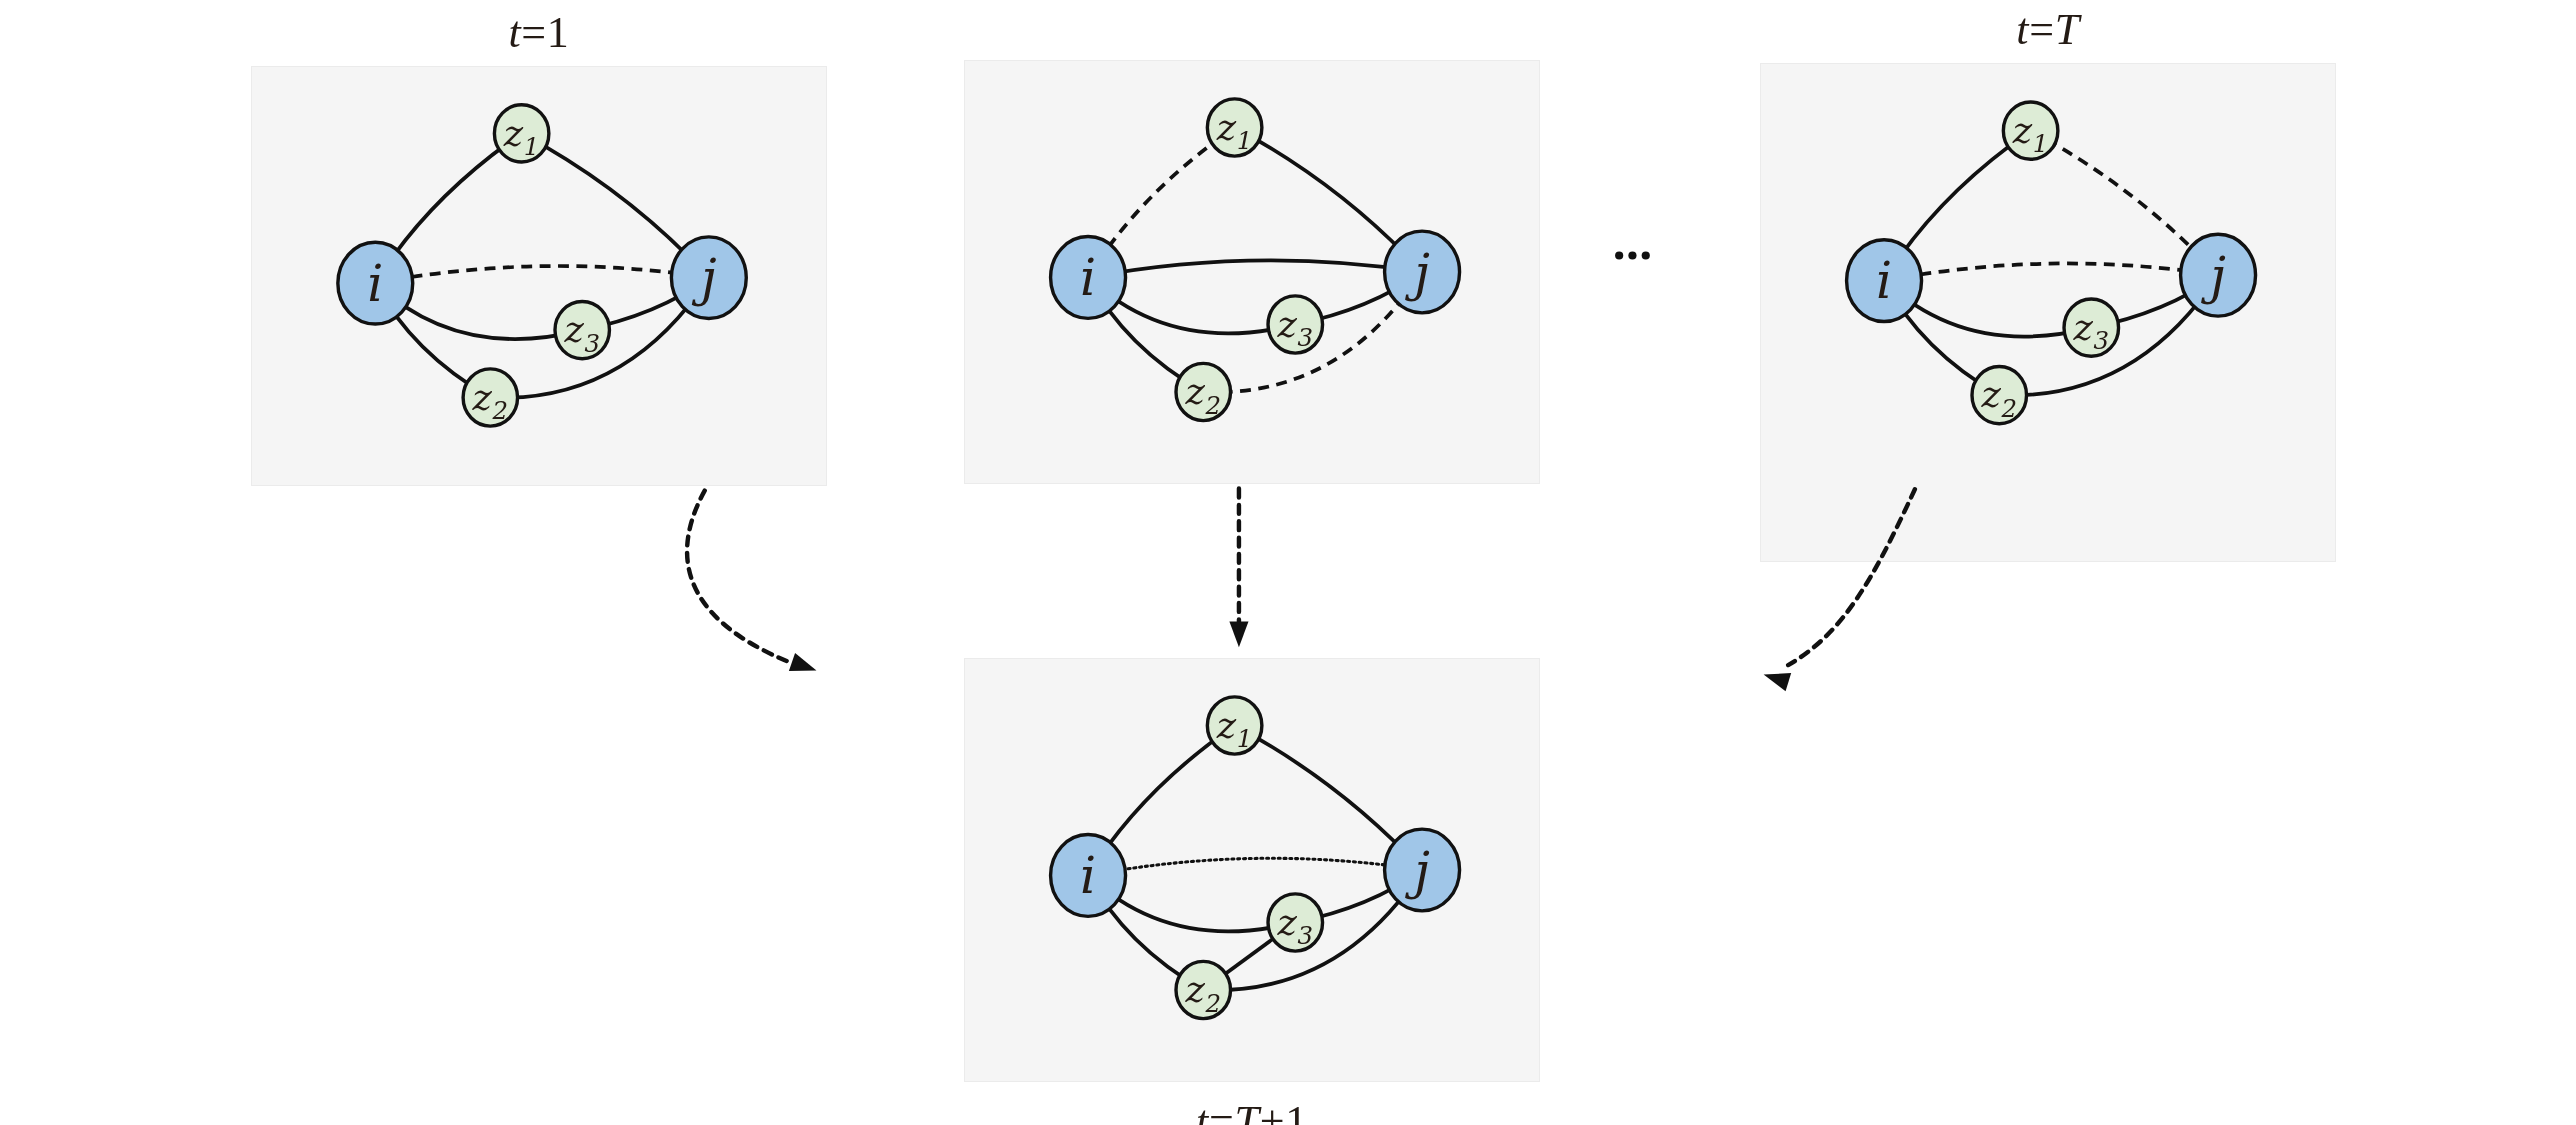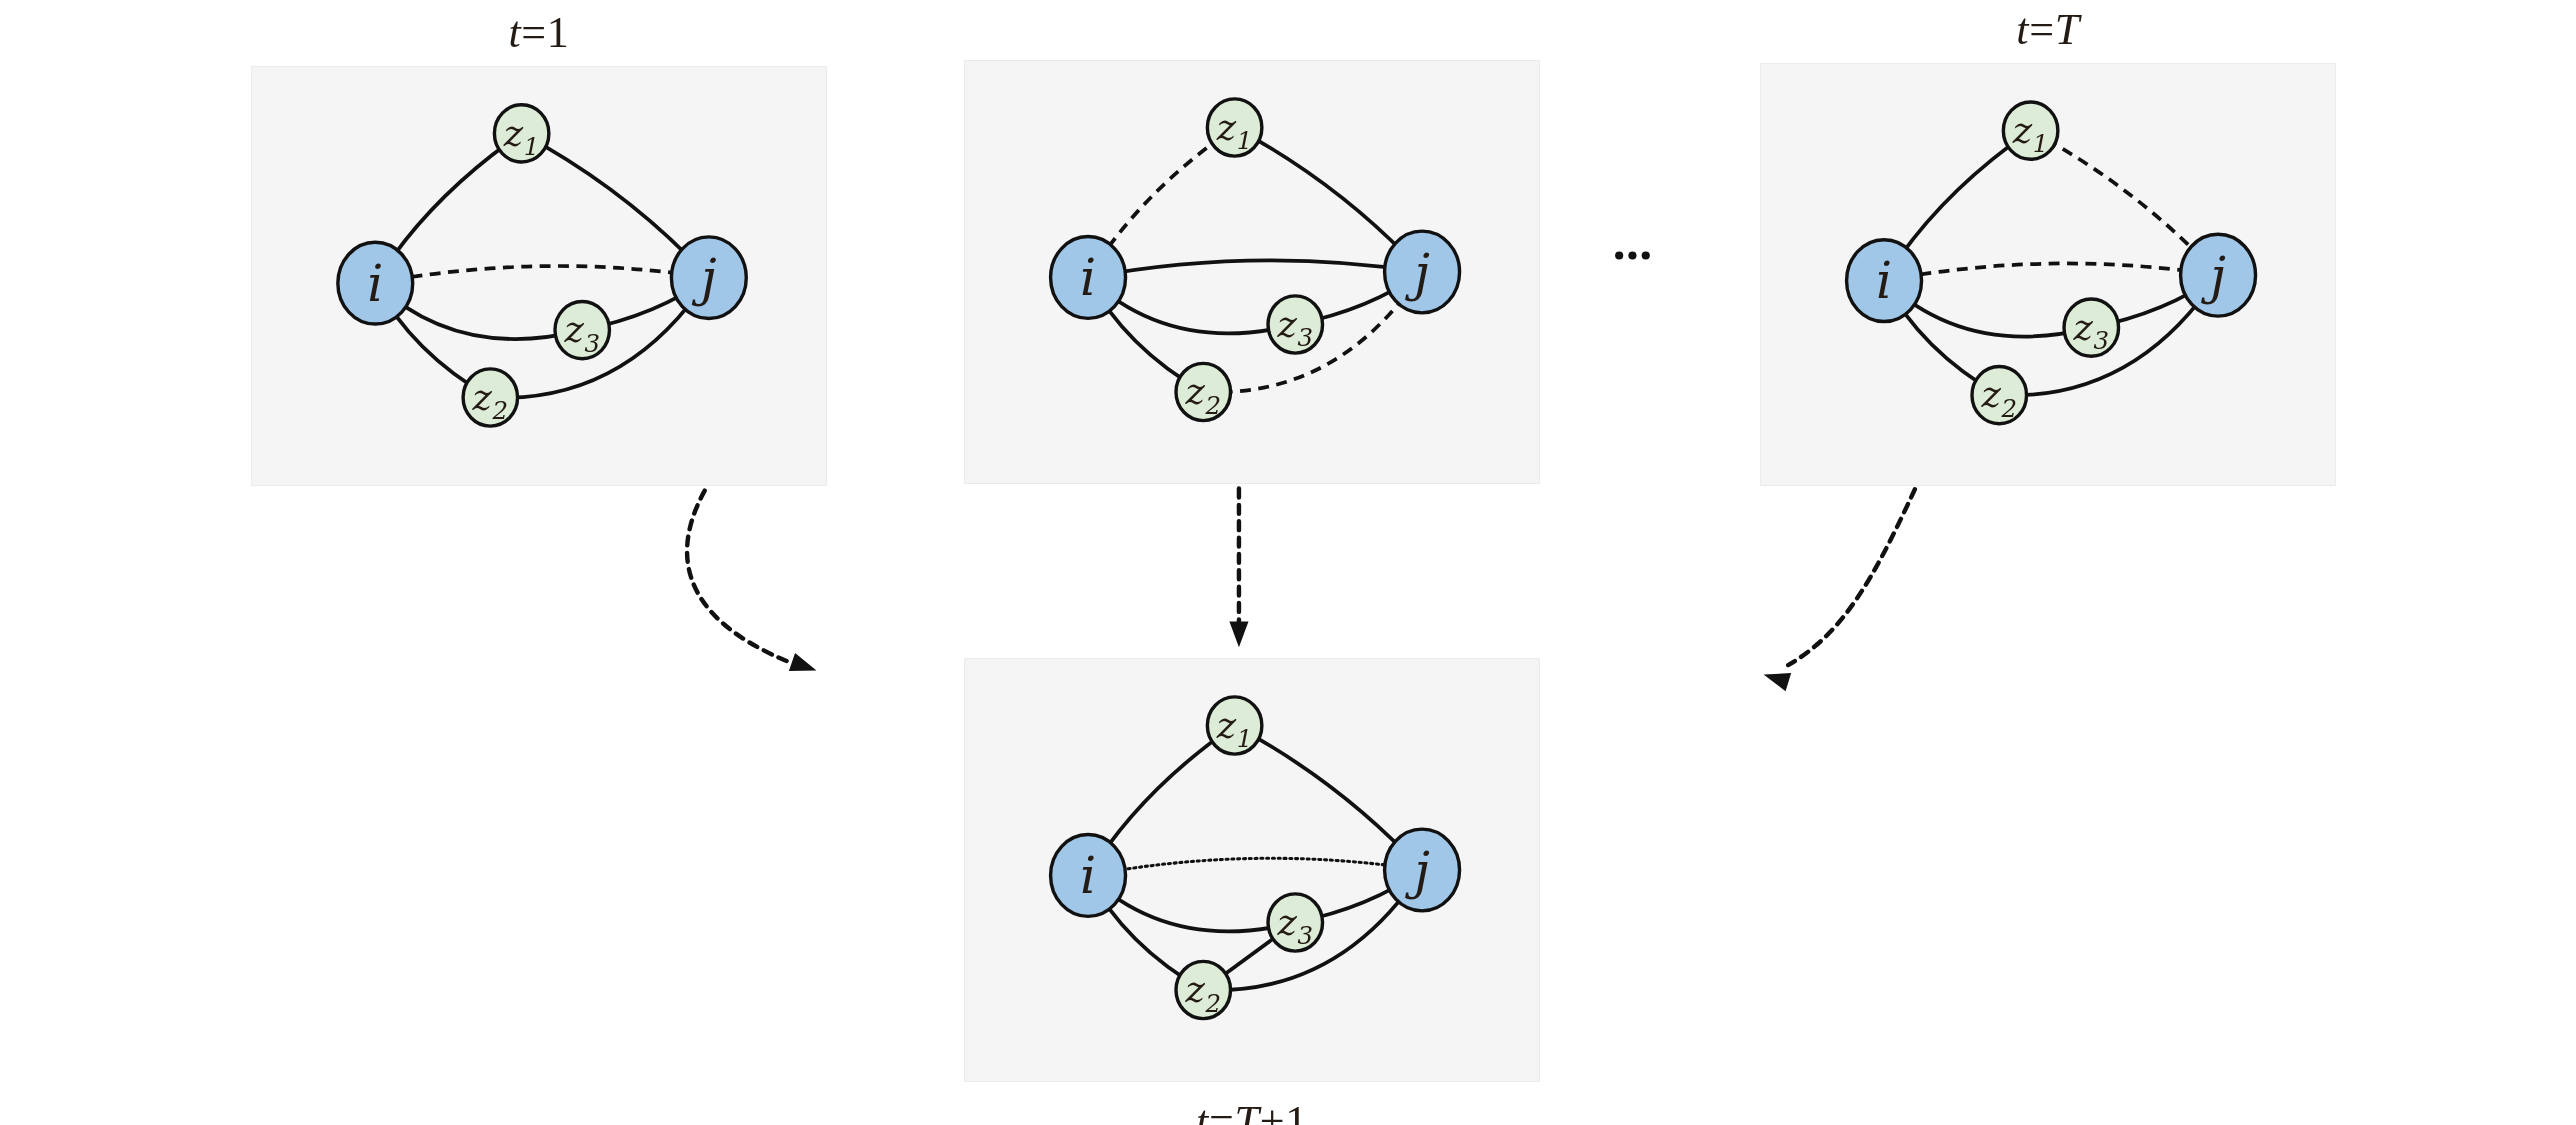--- a/index.html
+++ b/index.html
@@ -62,21 +62,21 @@
         <text x="672" y="337" text-anchor="middle" font-style="italic" font-size="74" fill="#241b15"><tspan>j</tspan></text>
         <ellipse cx="397" cy="99" rx="40" ry="42" fill="#ddecd6" stroke="#111111" stroke-width="5"></ellipse>
         <text x="397" y="117" text-anchor="middle" font-style="italic" font-size="54" fill="#241b15"><tspan>z</tspan><tspan font-size="36" dy="14" dx="1">1</tspan></text>
         <ellipse cx="351" cy="487" rx="40" ry="42" fill="#ddecd6" stroke="#111111" stroke-width="5"></ellipse>
         <text x="351" y="505" text-anchor="middle" font-style="italic" font-size="54" fill="#241b15"><tspan>z</tspan><tspan font-size="36" dy="14" dx="1">2</tspan></text>
         <ellipse cx="486" cy="388" rx="40" ry="42" fill="#ddecd6" stroke="#111111" stroke-width="5"></ellipse>
         <text x="486" y="406" text-anchor="middle" font-style="italic" font-size="54" fill="#241b15"><tspan>z</tspan><tspan font-size="36" dy="14" dx="1">3</tspan></text>
       </svg>
   </div>
 
-  <div class="panel" style="left:1760px;top:63px;width:576px;height:423px;">
+  <div class="panel" style="left:1760px;top:63px;width:576px;height:499px;">
     <div class="panel-title title-top"><span class="it">t</span><span>=</span><span class="it">T</span></div>
     <div class="panel-box"></div>
     <svg class="graph" width="576" height="423" viewBox="0 0 845 620">
         <path d="M 182 319 Q 258 195 397 99" fill="none" stroke="#111111" stroke-width="5.5" stroke-linecap="butt"></path>
         <path d="M 397 99 Q 554 183 672 311" fill="none" stroke="#111111" stroke-width="5.5" stroke-linecap="butt" stroke-dasharray="16 11"></path>
         <path d="M 182 319 Q 427 273 672 311" fill="none" stroke="#111111" stroke-width="5.5" stroke-linecap="butt" stroke-dasharray="16 11"></path>
         <path d="M 182 319 Q 305 434 486 388" fill="none" stroke="#111111" stroke-width="5.5" stroke-linecap="butt"></path>
         <path d="M 486 388 Q 596 366 672 311" fill="none" stroke="#111111" stroke-width="5.5" stroke-linecap="butt"></path>
         <path d="M 182 319 Q 237 422 351 487" fill="none" stroke="#111111" stroke-width="5.5" stroke-linecap="butt"></path>
         <path d="M 351 487 Q 550 496 672 311" fill="none" stroke="#111111" stroke-width="5.5" stroke-linecap="butt"></path>

